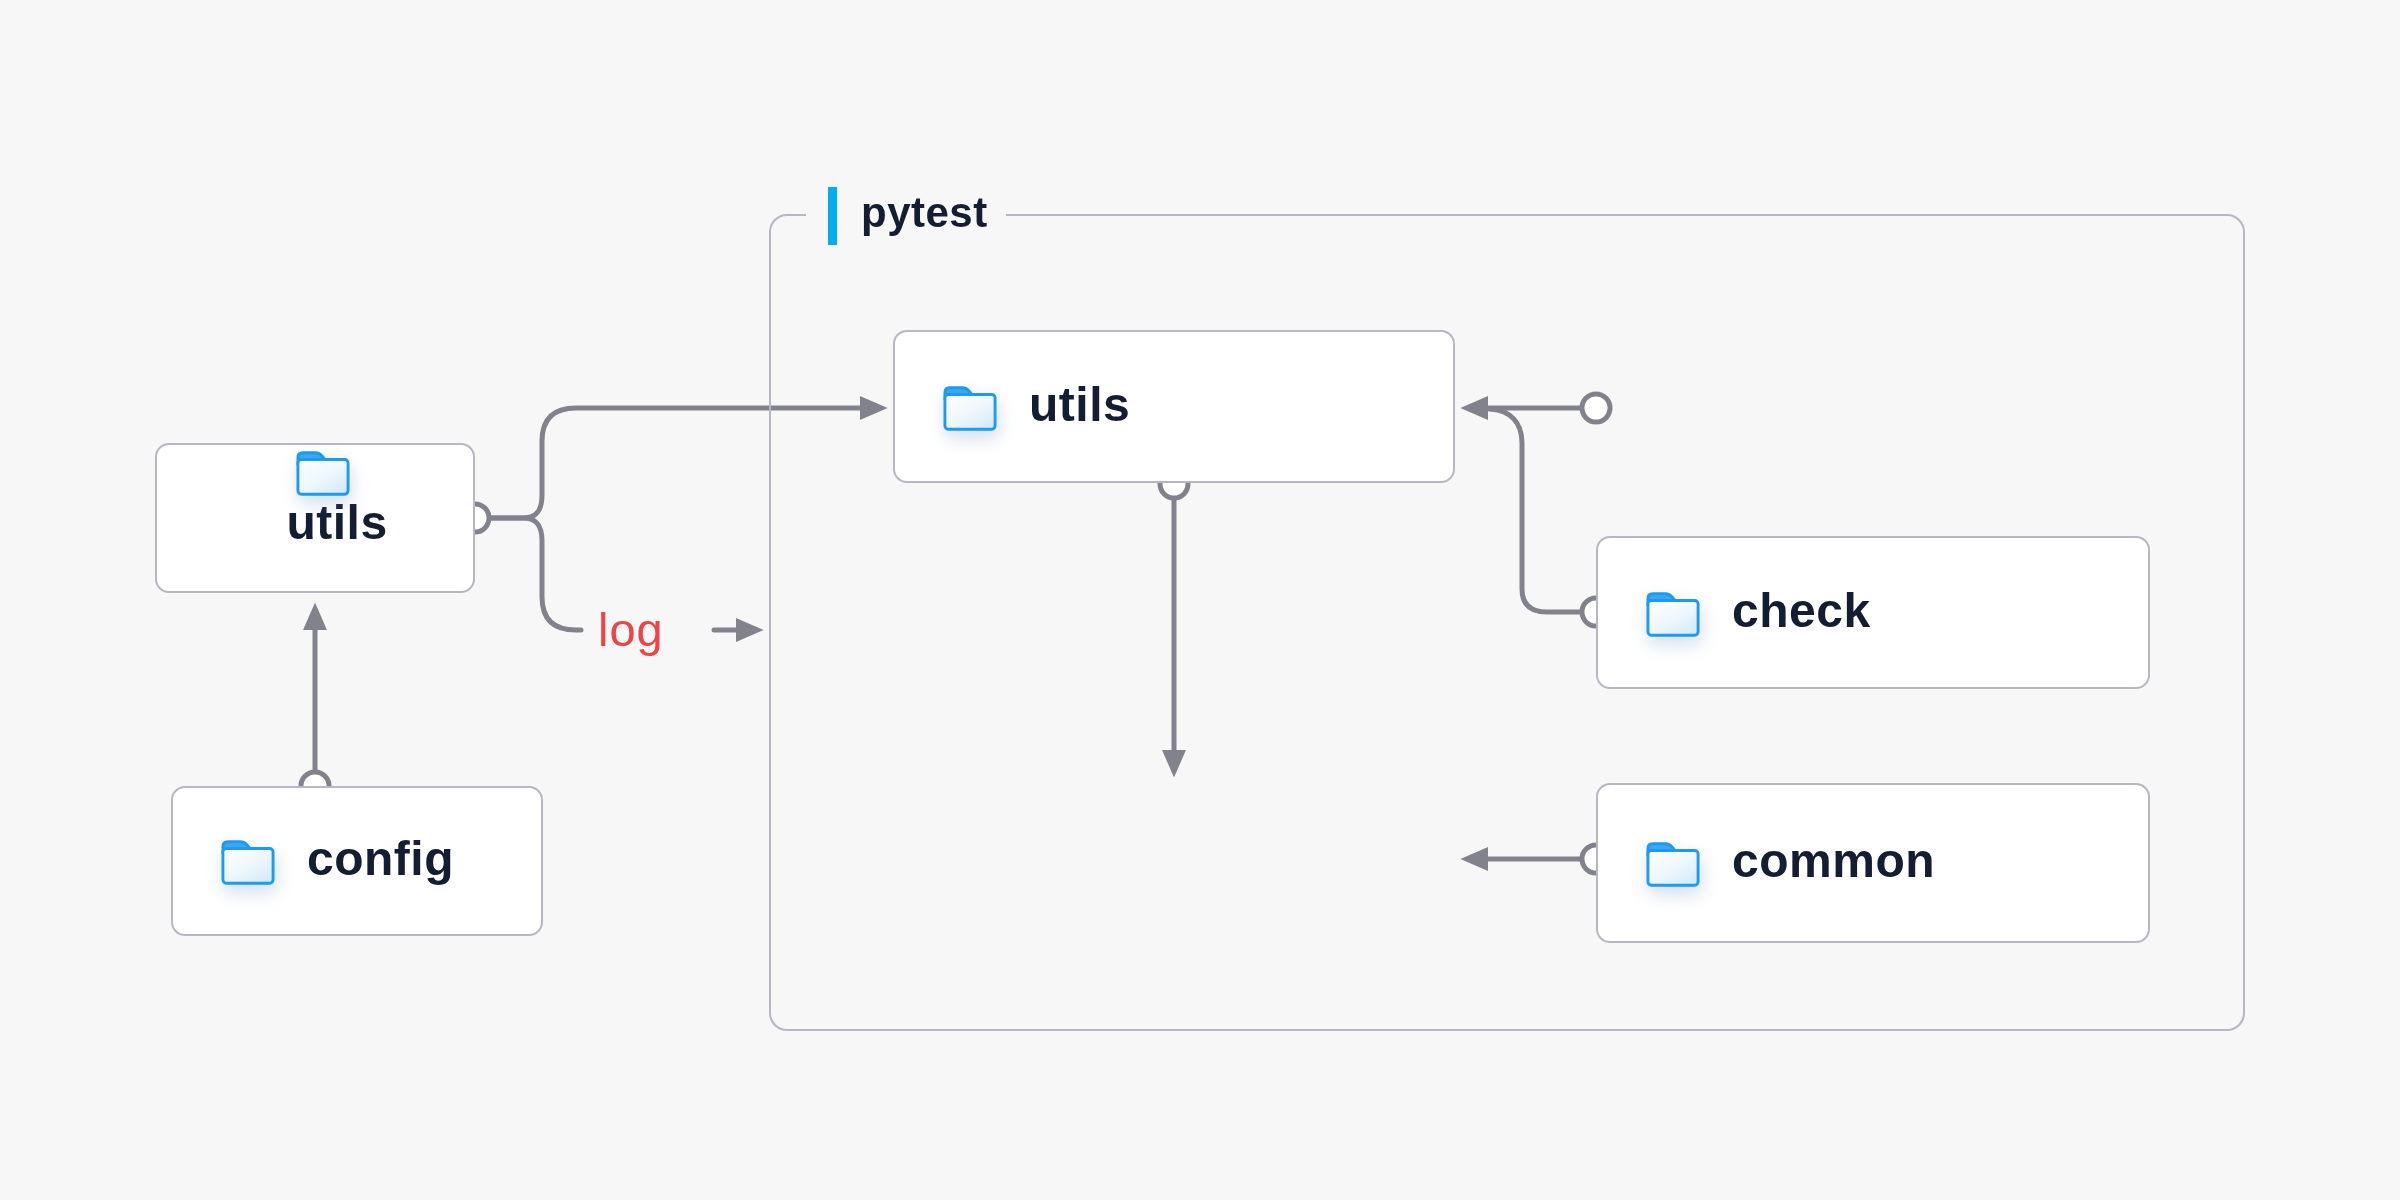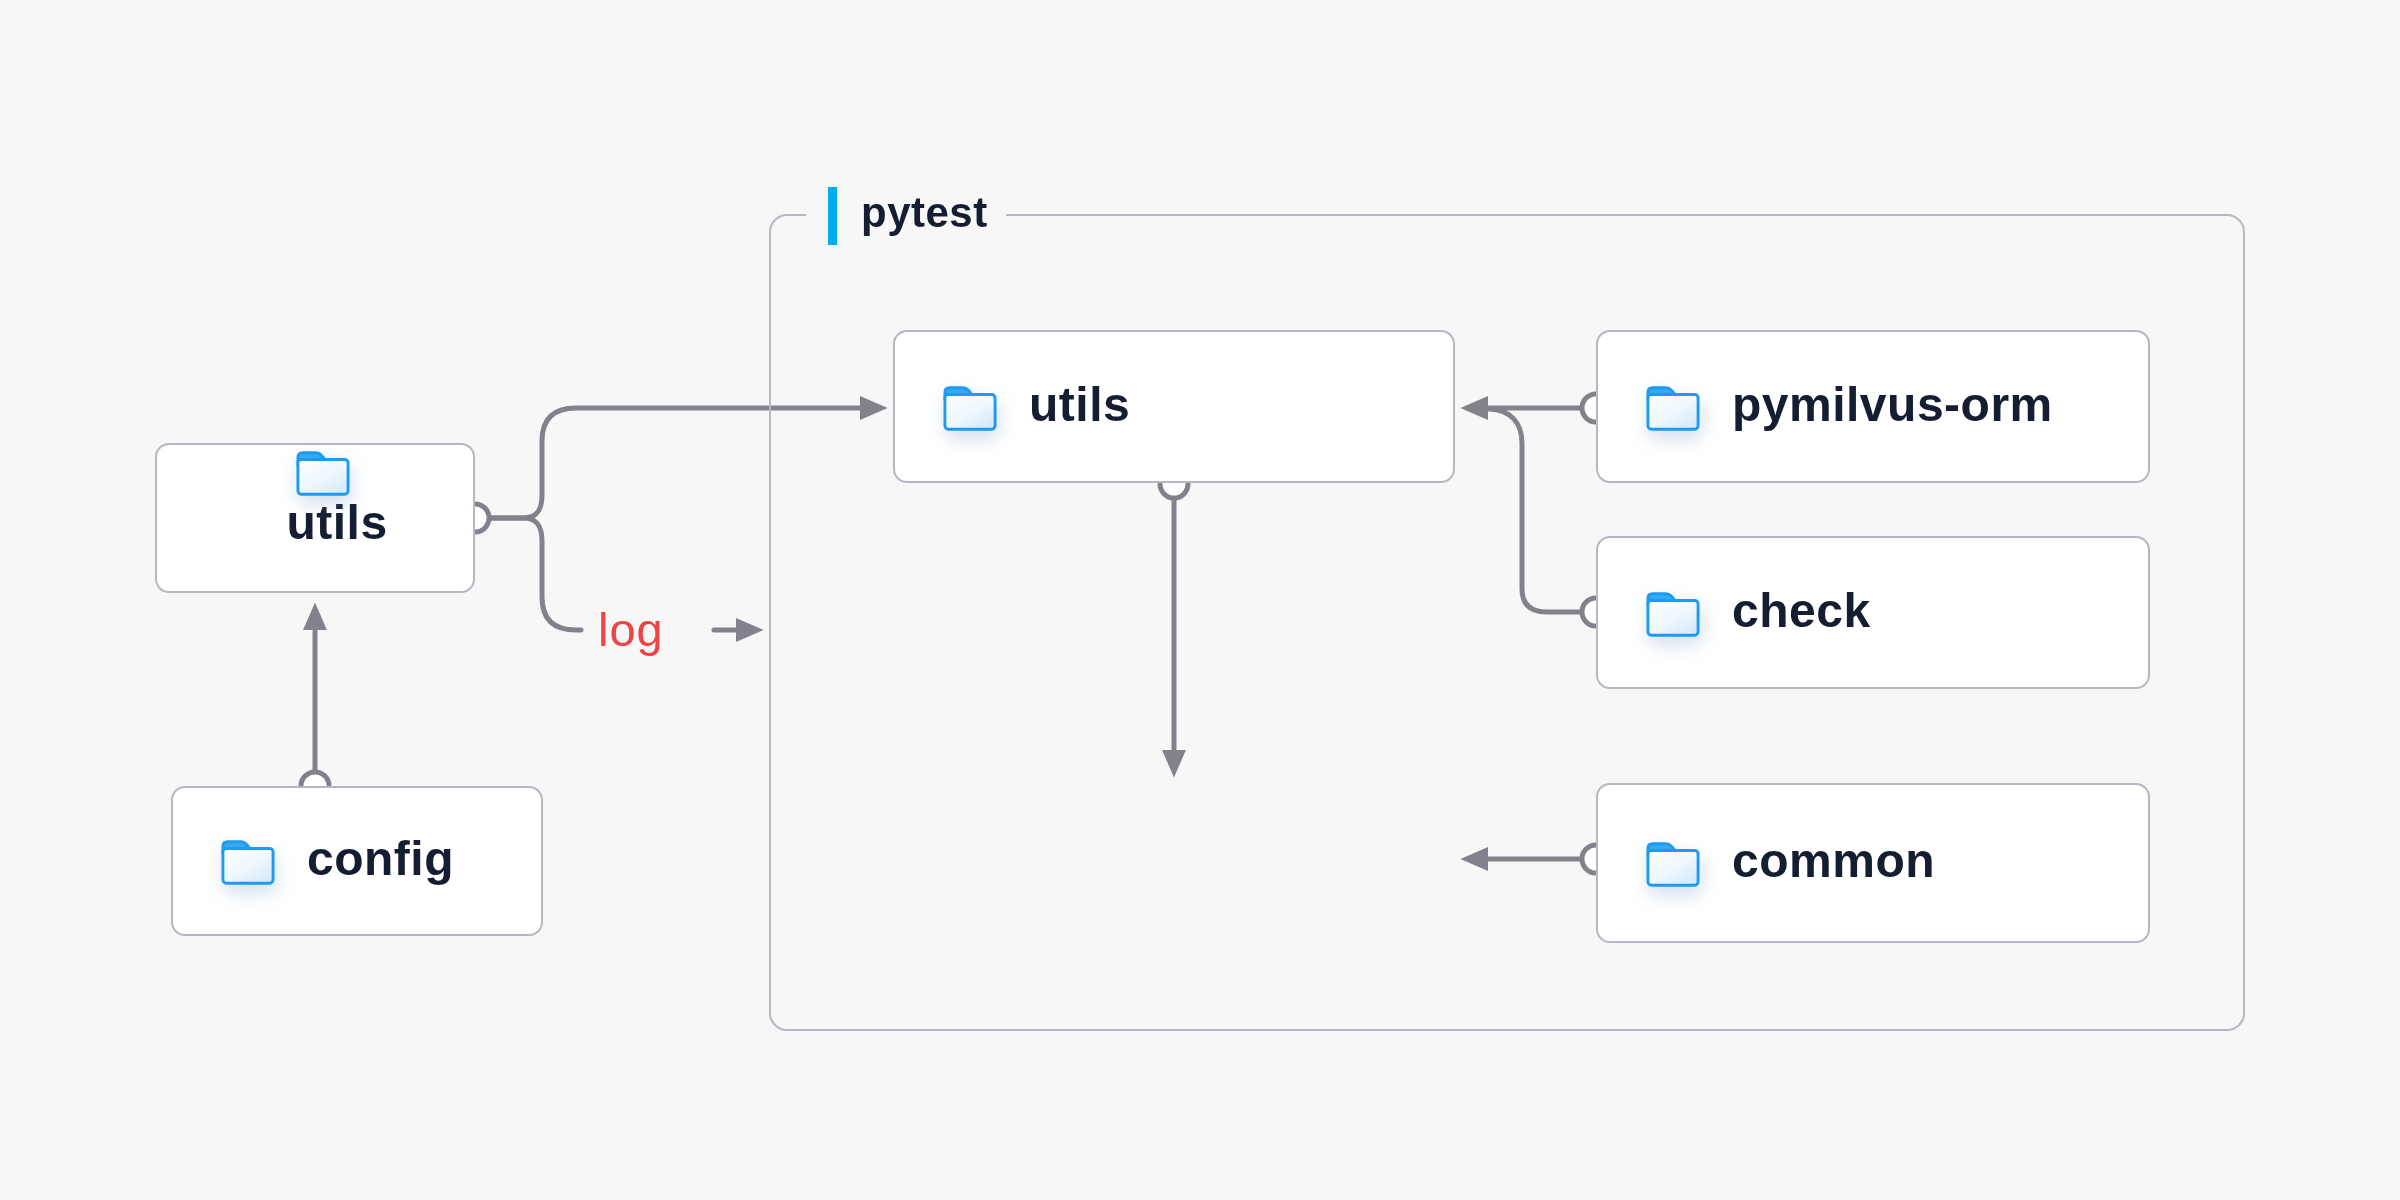--- a/index.html
+++ b/index.html
@@ -153,27 +153,20 @@
   </div>
 
   <div class="node" id="node-base">
     <svg class="folder" viewBox="0 0 64 56">
       <path d="M6 21 V13 q0-5 5-5 h13 q4.5 0 7 3.4 L34 15 H6 z" fill="#38a8ef" stroke="#1e9bf0" stroke-width="3"></path>
       <rect x="6" y="15" width="52" height="36" rx="3.5" fill="url(#folderGrad)" stroke="#1e9bf0" stroke-width="3"></rect>
     </svg>
     <span class="node-label">utils</span>
   </div>
 
-  <div class="node" id="node-pymilvus">
-    <svg class="folder" viewBox="0 0 64 56">
-      <path d="M6 21 V13 q0-5 5-5 h13 q4.5 0 7 3.4 L34 15 H6 z" fill="#38a8ef" stroke="#1e9bf0" stroke-width="3"></path>
-      <rect x="6" y="15" width="52" height="36" rx="3.5" fill="url(#folderGrad)" stroke="#1e9bf0" stroke-width="3"></rect>
-    </svg>
-    <span class="node-label">pymilvus-orm</span>
-  </div>
 
   <div class="node" id="node-check">
     <svg class="folder" viewBox="0 0 64 56">
       <path d="M6 21 V13 q0-5 5-5 h13 q4.5 0 7 3.4 L34 15 H6 z" fill="#38a8ef" stroke="#1e9bf0" stroke-width="3"></path>
       <rect x="6" y="15" width="52" height="36" rx="3.5" fill="url(#folderGrad)" stroke="#1e9bf0" stroke-width="3"></rect>
     </svg>
     <span class="node-label">check</span>
   </div>
 
 

